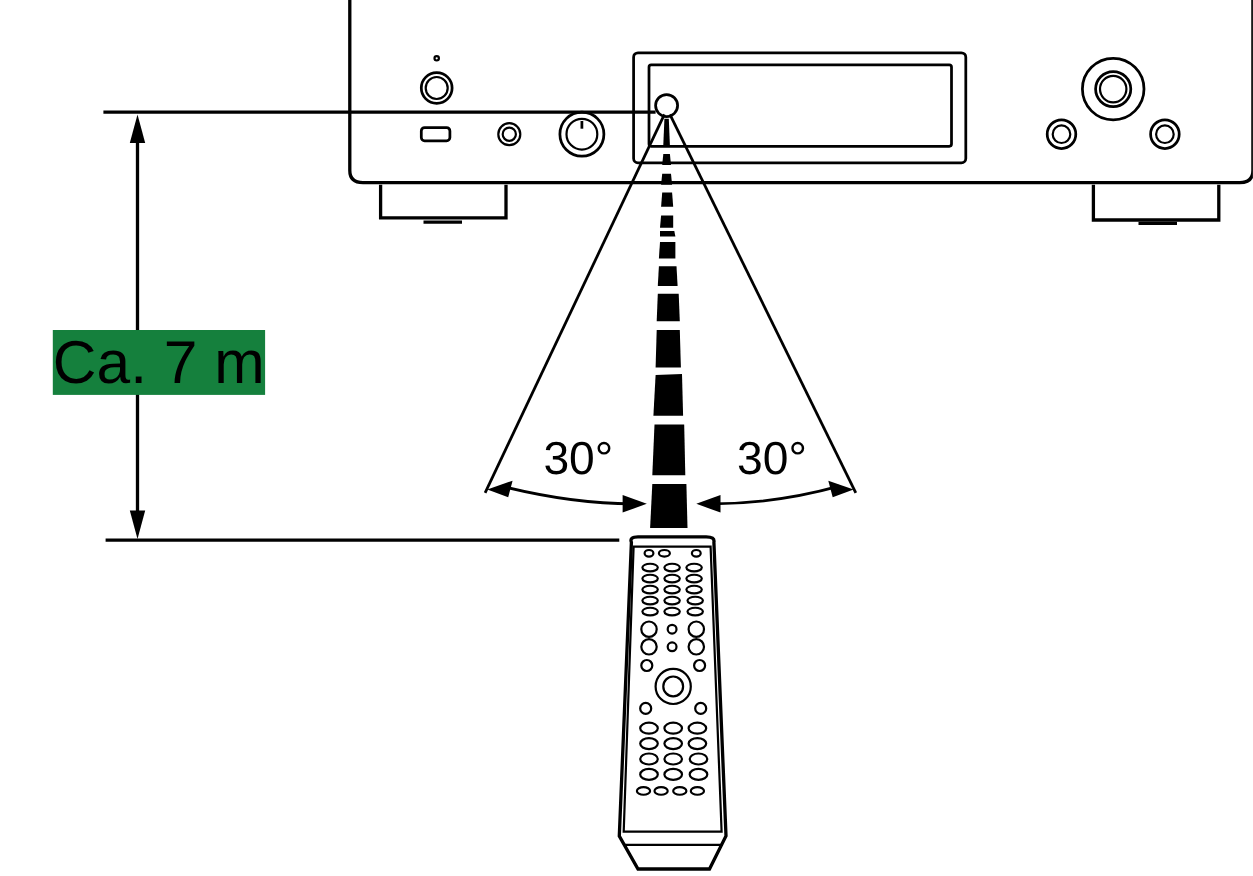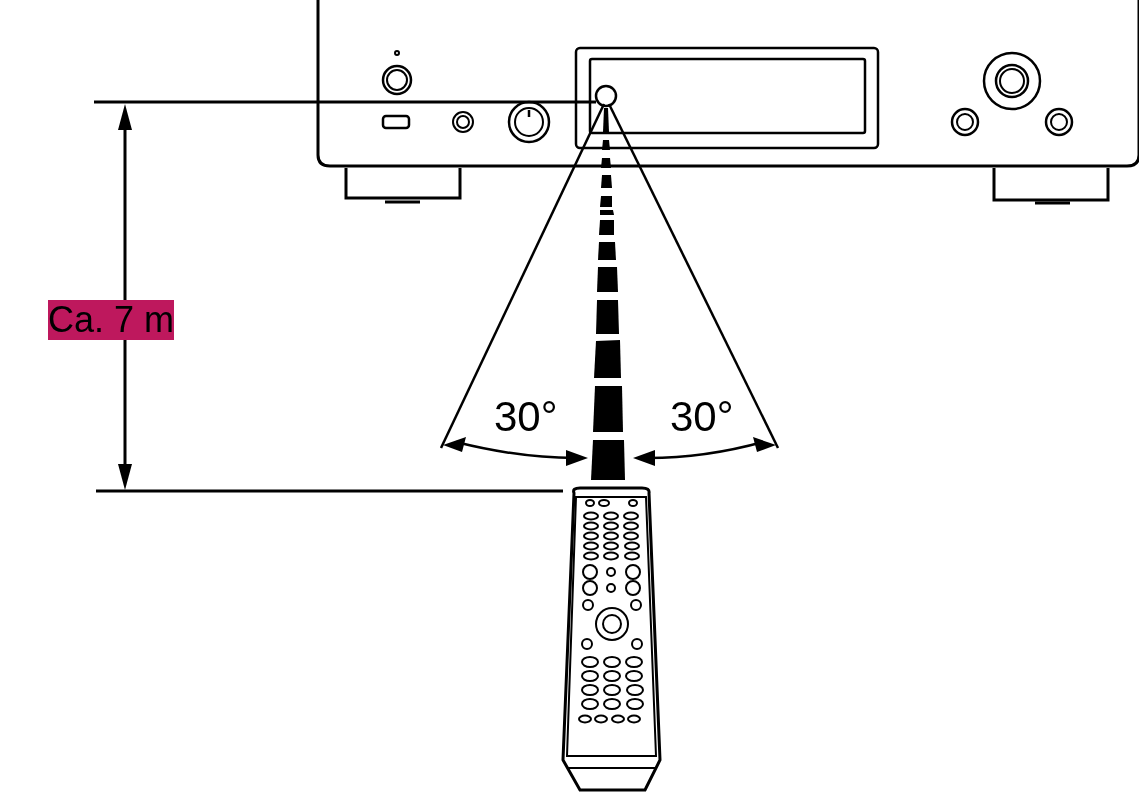--- a/index.html
+++ b/index.html
@@ -1,19 +1,19 @@
 <!DOCTYPE html>
 <html><head>
 <meta charset="utf-8">
 <style>
   html, body { margin: 0; padding: 0; background: #ffffff; }
   body { width: 1139px; height: 796px; position: relative; overflow: hidden; font-family: "Liberation Sans", sans-serif; }
   svg { position: absolute; left: 0; top: 0; }
   .lbl { position: absolute; font-family: "Liberation Sans", sans-serif; color: #000; line-height: 1; white-space: nowrap; }
-  .dist { left: 48px; top: 300px; font-size: 36px; background: #be185d; padding: 2px 0; }
+  .dist { left: 48px; top: 300px; font-size: 55px; background: #15803d; padding: 2px 0; }
   .angL { left: 494px; top: 396px; font-size: 42px; }
   .angR { left: 670px; top: 396px; font-size: 42px; }
 </style>
 </head>
 <body>
 
 <svg width="1139" height="796" viewBox="0 0 1139 796">
   <g fill="none" stroke="#000" stroke-width="3">
 
     <path d="M318,0 V155 Q318,166 330,166 H1127 Q1139,166 1139,155 V0"></path>

